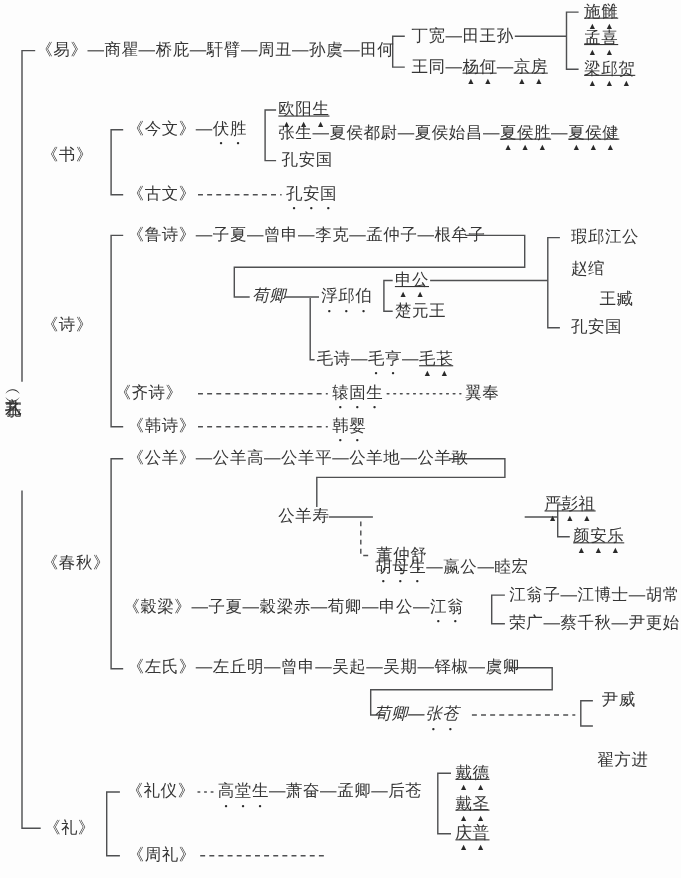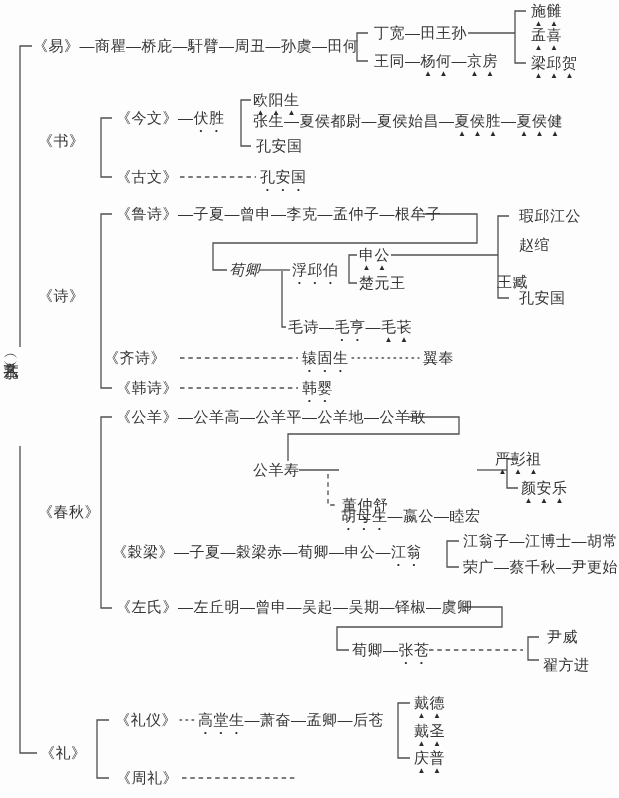--- a/index.html
+++ b/index.html
@@ -25,20 +25,21 @@
     -webkit-text-emphasis:filled dot #2a2a2a;
     -webkit-text-emphasis-position:under left;
     text-emphasis:filled dot #2a2a2a;
     text-emphasis-position:under left;
   }
   .em-tri{
     -webkit-text-emphasis:filled triangle #2a2a2a;
     -webkit-text-emphasis-position:under left;
     text-emphasis:filled triangle #2a2a2a;
     text-emphasis-position:under left;
+    text-decoration:underline;
   }
   .root-label{
     position:absolute;
     left:3px;top:349px;
     writing-mode:vertical-rl;
     text-orientation:mixed;
     font-size:15px;line-height:17px;
     letter-spacing:1px;
     color:var(--text,#353535);
   }
@@ -96,42 +97,42 @@
       <div class="node" style="left: 116px; top: 168px; text-align: right;">《古文》</div>
       <div class="node" style="left: 260px; top: 168px;"><span class="em-dot">孔安国</span></div>
       <div class="node" style="left: 38px; top: 287px;">《诗》</div>
       <div class="node" style="left: 116px; top: 205px;">《鲁诗》—子夏—曾申—李克—孟仲子—根牟子</div>
       <div class="node" style="left: 229px; top: 261px; font-style: italic;">荀卿</div>
       <div class="node" style="left: 292px; top: 261px;"><span class="em-dot">浮邱伯</span></div>
       <div class="node" style="left: 359px; top: 246px;"><span class="em-tri">申公</span></div>
       <div class="node" style="left: 359px; top: 274px;">楚元王</div>
       <div class="node" style="left: 519px; top: 207px;">瑕邱江公</div>
       <div class="node" style="left: 519px; top: 236px;">赵绾</div>
-      <div class="node" style="left: 497px; top: 263px; margin-top: 10px;">王臧</div>
+      <div class="node" style="left: 545px; top: 263px;">王臧</div>
       <div class="node" style="left: 519px; top: 289px;">孔安国</div>
       <div class="node" style="left: 288px; top: 318px;">毛诗—<span class="em-dot">毛亨</span>—<span class="em-tri">毛苌</span></div>
       <div class="node" style="left: 104px; top: 349px;">《齐诗》</div>
       <div class="node" style="left: 302px; top: 349px;"><span class="em-dot">辕固生</span></div>
       <div class="node" style="left: 423px; top: 349px;">翼奉</div>
       <div class="node" style="left: 116px; top: 379px;">《韩诗》</div>
       <div class="node" style="left: 302px; top: 379px;"><span class="em-dot">韩婴</span></div>
       <div class="node" style="left: 38px; top: 503px;">《春秋》</div>
       <div class="node" style="left: 116px; top: 408px;">《公羊》—公羊高—公羊平—公羊地—公羊敢</div>
       <div class="node" style="left: 253px; top: 461px;">公羊寿</div>
       <div class="node" style="left: 341px; top: 461px; margin-top: 46px;"><span class="em-dot">胡母生</span>—嬴公—睦宏</div>
       <div class="node" style="left: 342px; top: 496px;"><span class="em-dot">董仲舒</span></div>
       <div class="node" style="left: 495px; top: 450px;"><span class="em-tri">严彭祖</span></div>
       <div class="node" style="left: 521px; top: 479px;"><span class="em-tri">颜安乐</span></div>
       <div class="node" style="left: 112px; top: 543px;">《穀梁》—子夏—穀梁赤—荀卿—申公—<span class="em-dot">江翁</span></div>
       <div class="node" style="left: 463px; top: 532px;">江翁子—江博士—胡常</div>
       <div class="node" style="left: 463px; top: 558px;">荣广—蔡千秋—尹更始</div>
       <div class="node" style="left: 116px; top: 598px;">《左氏》—左丘明—曾申—吴起—吴期—铎椒—虞卿</div>
-      <div class="node" style="left: 352px; top: 641px;">荀卿—<span class="em-dot">张苍</span></div>
+      <div class="node" style="left: 340px; top: 641px; font-style: italic;">荀卿—<span class="em-dot">张苍</span></div>
       <div class="node" style="left: 547px; top: 628px;">尹威</div>
-      <div class="node" style="left: 543px; top: 658px; font-family: Liberation Mono, monospace;">翟方进</div>
+      <div class="node" style="left: 543px; top: 682px;">翟方进</div>
       <div class="node" style="left: 40px; top: 744px;">《礼》</div>
       <div class="node" style="left: 115px; top: 711px;">《礼仪》</div>
       <div class="node" style="left: 198px; top: 711px;"><span class="em-dot">高堂生</span>—萧奋—孟卿—后苍</div>
       <div class="node" style="left: 414px; top: 694px;"><span class="em-tri">戴德</span></div>
       <div class="node" style="left: 414px; top: 722px;"><span class="em-tri">戴圣</span></div>
       <div class="node" style="left: 414px; top: 749px;"><span class="em-tri">庆普</span></div>
       <div class="node" style="left: 116px; top: 769px;">《周礼》</div>
       <div class="node" style="left: 302px; top: 791px; margin-top: 33px;"><span class="em-tri">刘歆</span></div>
     </div>
   <div class="root-label">（六艺）孔子</div>

